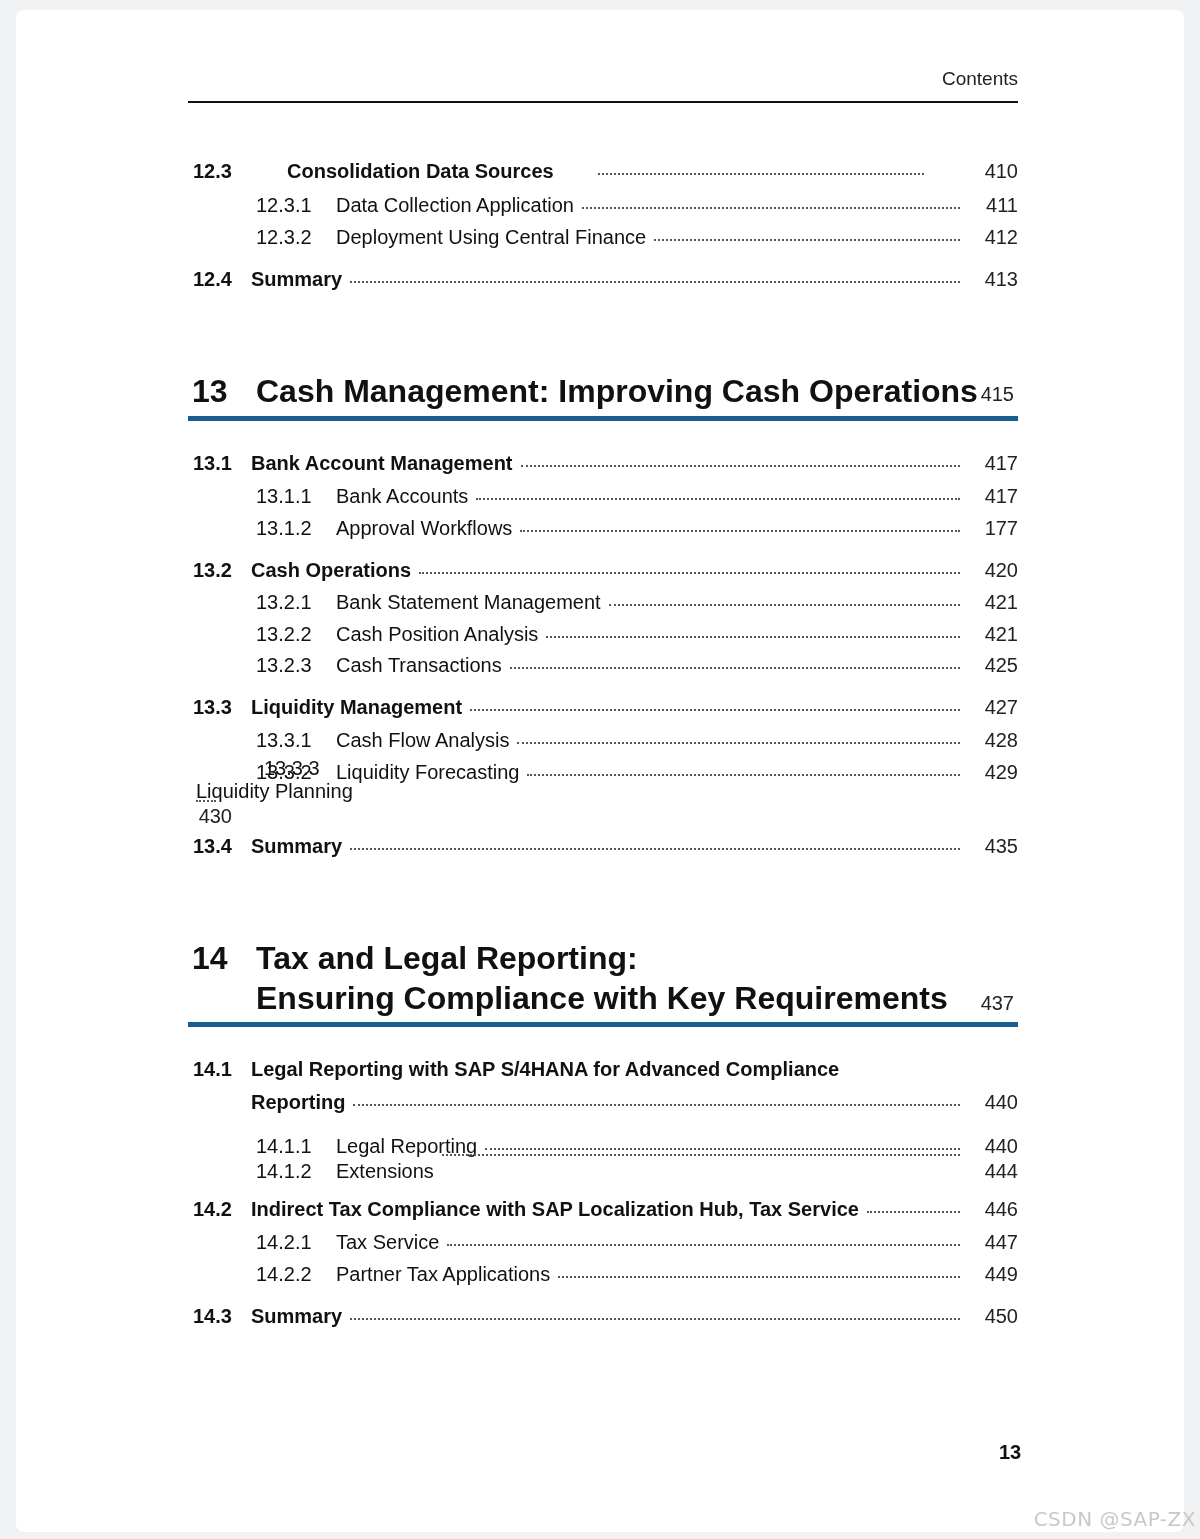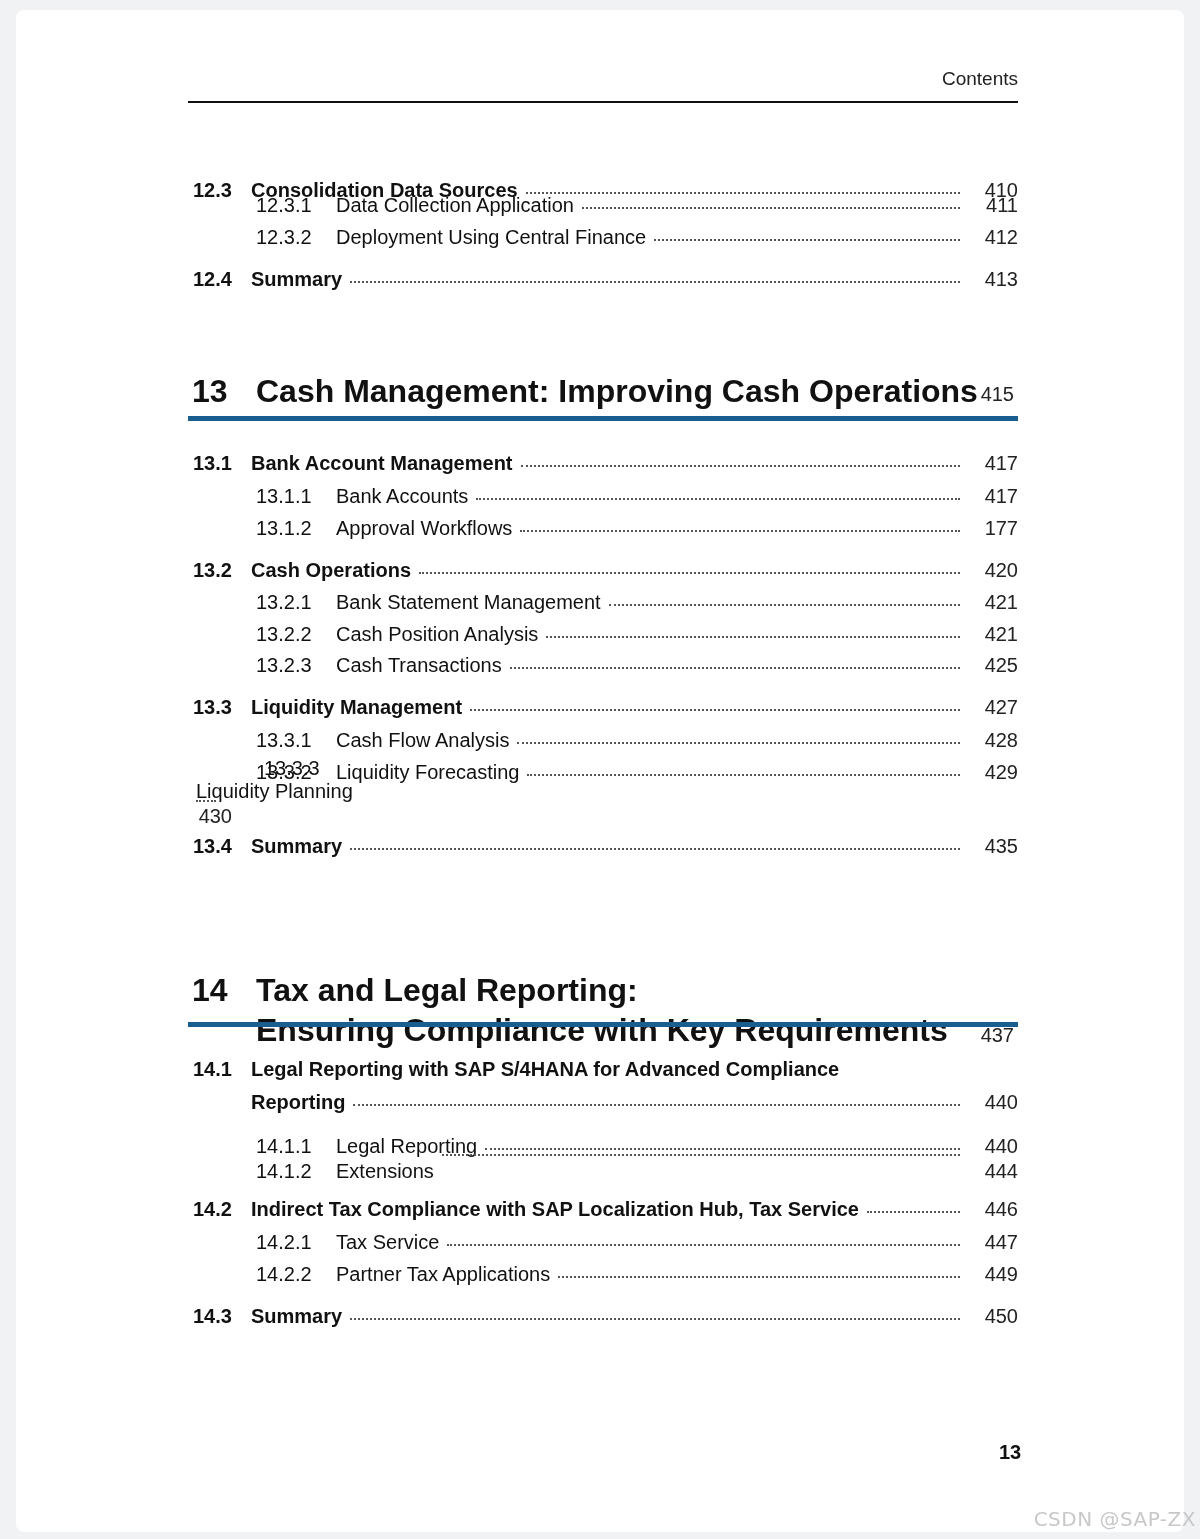--- a/index.html
+++ b/index.html
@@ -63,21 +63,21 @@
 </style>
 </head>
 <body>
 
 <div class="page">
   <div class="content">
     <div class="running-head">Contents</div>
     <div class="head-rule"></div>
 
     <div id="rows-12">
-        <div class="toc-row l1" style="top: 169px;">
+        <div class="toc-row l1" style="top: 150px; gap: 36px;">
           <span class="num">12.3</span>
           <span class="title">Consolidation Data Sources</span>
           <span class="leader"></span>
           <span class="page-num">410</span>
         </div>
         <div class="toc-row l2" style="top: 184px;">
           <span class="num">12.3.1</span>
           <span class="title">Data Collection Application</span>
           <span class="leader"></span>
           <span class="page-num">411</span>
@@ -170,21 +170,21 @@
           <span class="page-num">430</span>
         </div>
         <div class="toc-row l1" style="top: 825px;">
           <span class="num">13.4</span>
           <span class="title">Summary</span>
           <span class="leader"></span>
           <span class="page-num">435</span>
         </div>
       </div>
 
-    <div class="chapter" style="top:962px;height:90px;text-align:right;">
+    <div class="chapter" style="top:930px;height:90px;text-align:right;">
       <span class="c-num">14</span>
       <span class="c-title" style="top:0;">Tax and Legal Reporting:</span>
       <span class="c-title" style="top:40px;">Ensuring Compliance with Key Requirements</span>
       <span class="c-page" style="top:52px;">437</span>
     </div>
     <div class="chapter-rule" style="top:1012px;"></div>
 
     <div class="toc-row l1" style="top:1048px;">
       <span class="num">14.1</span>
       <span class="title">Legal Reporting with SAP S/4HANA for Advanced Compliance</span>

